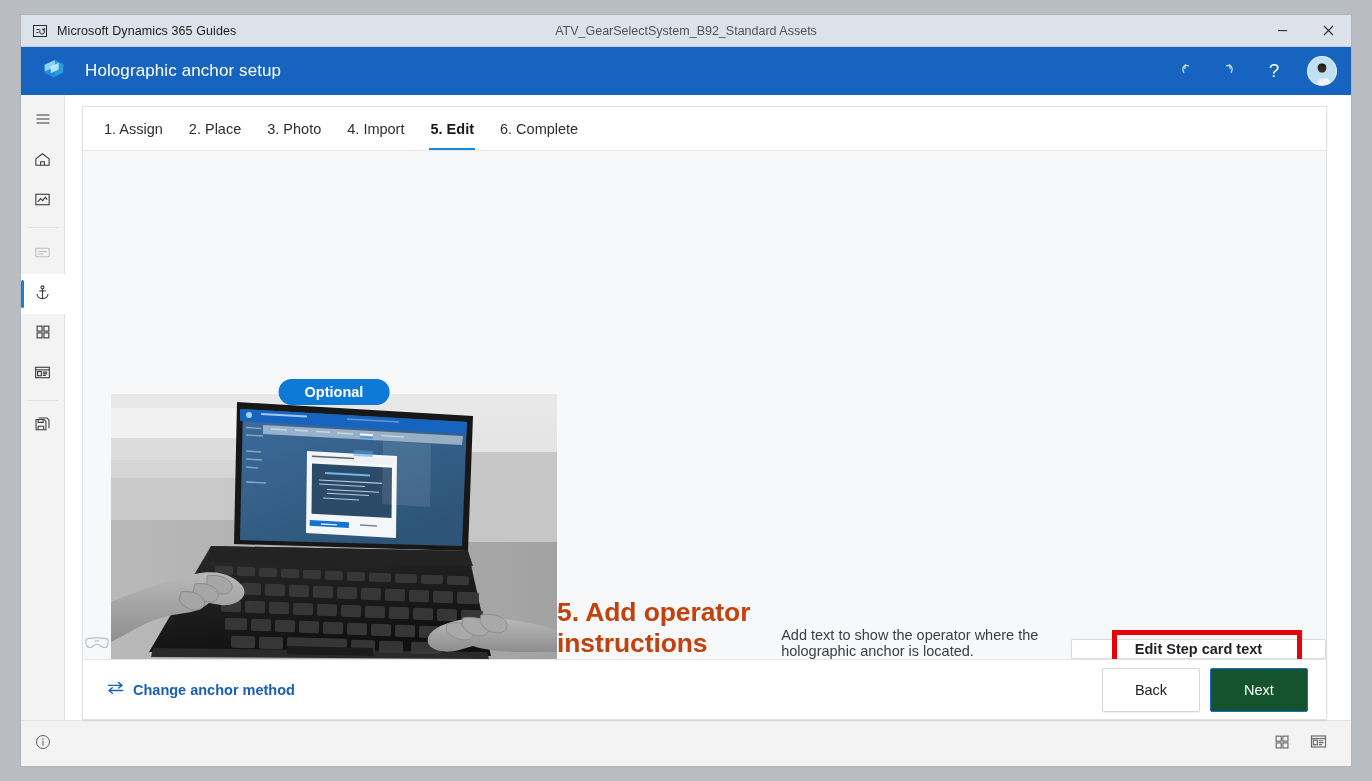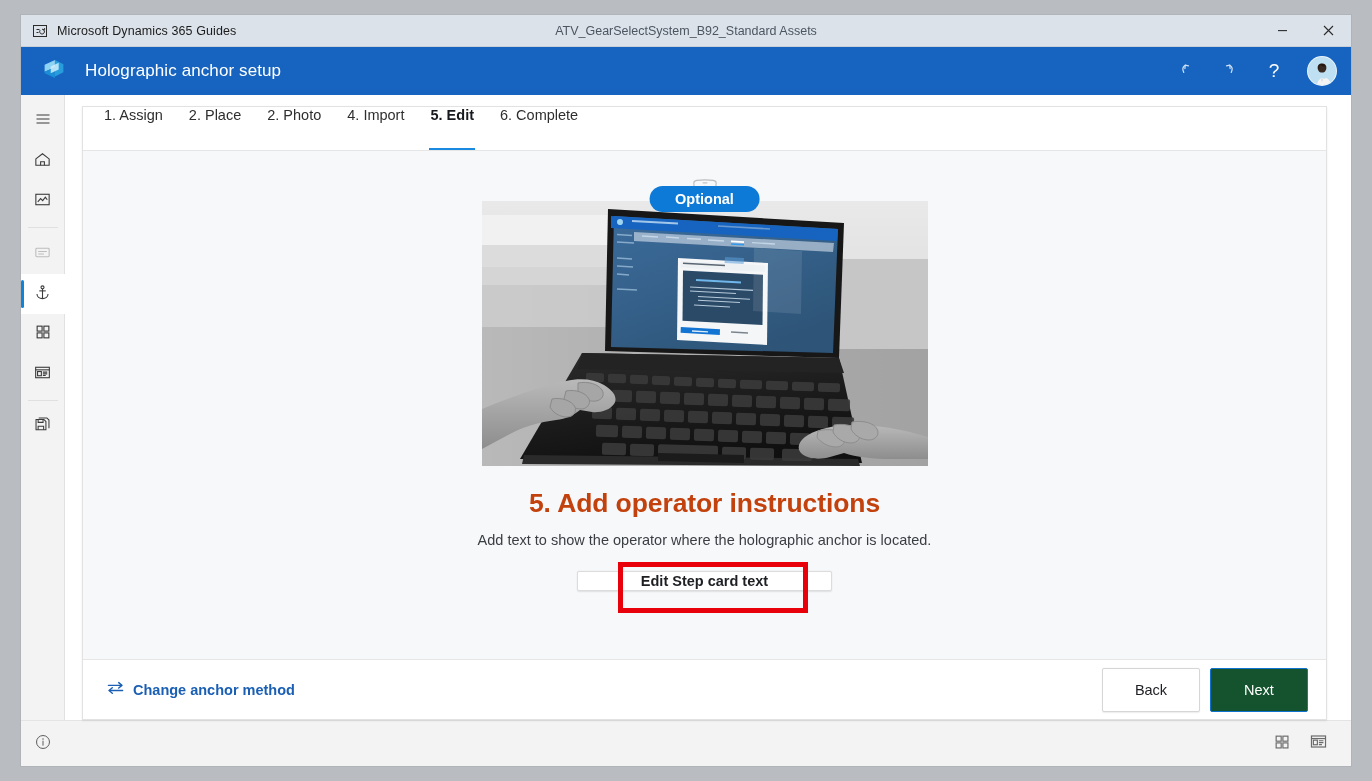--- a/index.html
+++ b/index.html
@@ -114,32 +114,32 @@
   }
 
   .tabs {
     flex: 0 0 44px; height: 44px;
     background: #ffffff;
     display: flex; align-items: stretch;
     padding-left: 8px;
     border-bottom: 1px solid #e6e6e6;
   }
   .tab {
-    padding: 0 13px; display: flex; align-items: flex-start;
+    padding: 0 13px; display: flex; align-items: center;
     font-size: 14.5px; color: #2e2e2e; position: relative;
   }
   .tab.active { font-weight: 700; color: #16191d; }
   .tab.active::after {
     content: ""; position: absolute; left: 12px; right: 12px; bottom: 0;
     height: 2.5px; background: #1a8ae0;
   }
 
   .card-scroll {
     flex: 1 1 auto; min-height: 0; overflow: hidden;
-    display: flex; flex-direction: column; align-items: center;
+    display: flex; flex-direction: row; align-items: flex-end;
     padding-top: 26px;
   }
 
   .headset-icon { color: #bcbcbc; margin-bottom: 3px; }
 
   .hero-wrap { position: relative; width: 446px; }
   .optional-badge {
     position: absolute; left: 50%; transform: translateX(-50%);
     top: -15px; z-index: 3;
     background: #0d7ad8; color: #fff;
@@ -363,21 +363,21 @@
       <div class="card">
 
         <div class="tabs">
           <div class="tab">
               <span>1. Assign</span>
             </div>
           <div class="tab">
               <span>2. Place</span>
             </div>
           <div class="tab">
-              <span>2. Photo</span>
+              <span>3. Photo</span>
             </div>
           <div class="tab">
               <span>4. Import</span>
             </div>
           <div class="tab active">
               <span>5. Edit</span>
             </div>
           <div class="tab">
               <span>6. Complete</span>
             </div>

